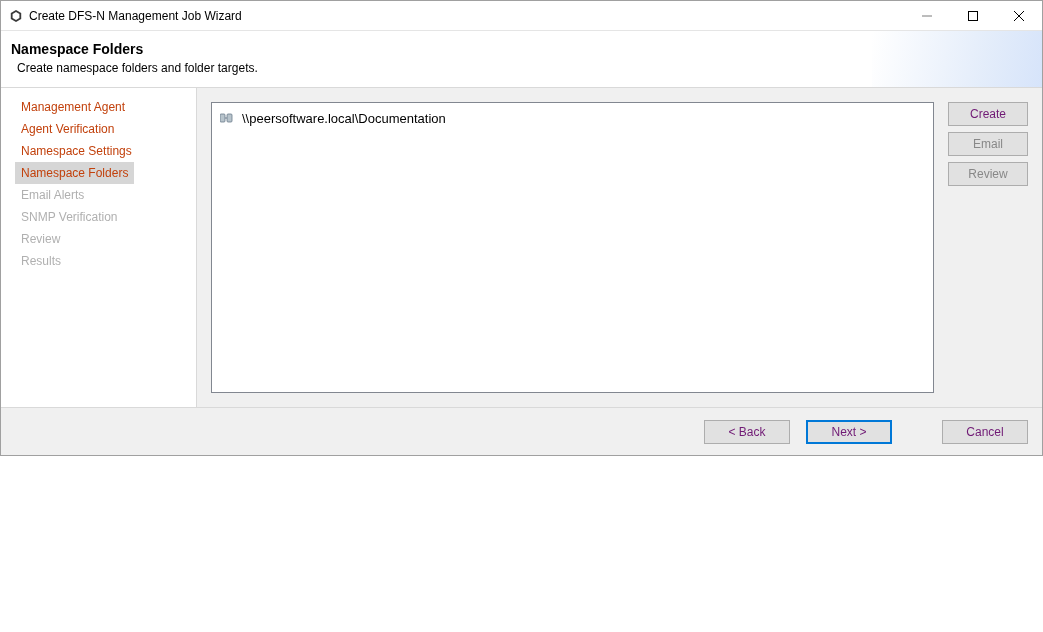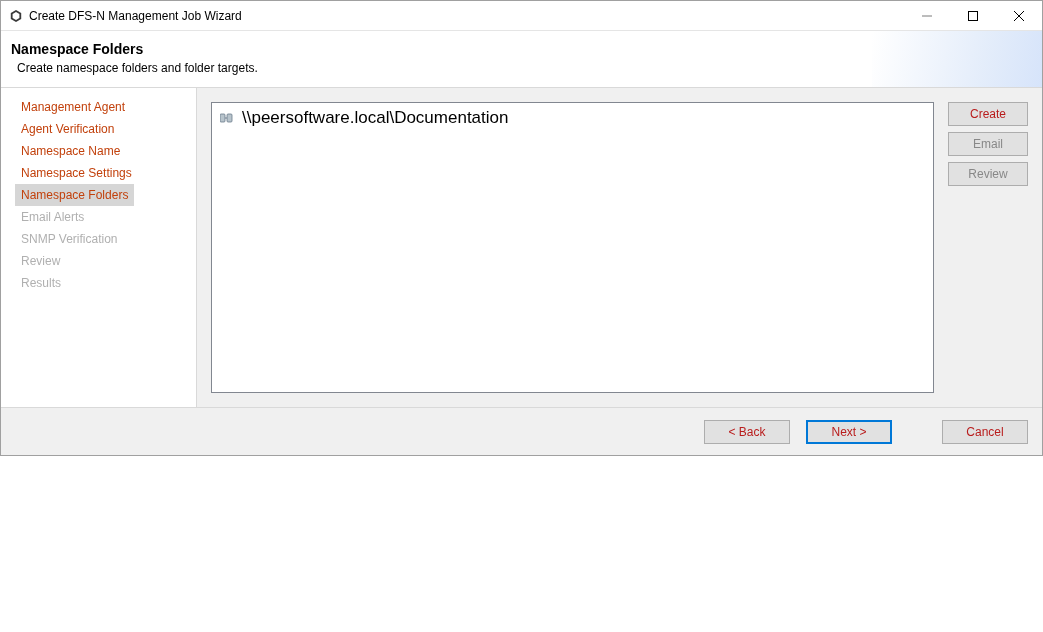--- a/index.html
+++ b/index.html
@@ -121,40 +121,40 @@
     background: #fff;
     border: 1px solid #828790;
     padding: 6px 8px;
     overflow: auto;
   }
   .tree-row {
     display: flex;
     align-items: center;
     gap: 6px;
     height: 18px;
-    font-size: 17px;
+    font-size: 13px;
   }
   .tree-icon {
     width: 16px; height: 12px;
     display: inline-flex; align-items: center; justify-content: center;
     color: #6b7b8c;
   }
   .action-col {
     width: 80px;
     display: flex;
     flex-direction: column;
     gap: 6px;
   }
   .btn {
     height: 24px;
     font-size: 12px;
     font-family: inherit;
     background: #e1e1e1;
     border: 1px solid #adadad;
-    color: #b91c1c;
+    color: #701a75;
     padding: 0 8px;
     text-align: center;
     display: flex;
     align-items: center;
     justify-content: center;
     cursor: default;
   }
   .btn.disabled {
     color: #888;
   }
@@ -216,21 +216,20 @@
   <div class="header-region">
     <div class="header-deco"></div>
     <p class="heading">Namespace Folders</p>
     <p class="subheading">Create namespace folders and folder targets.</p>
   </div>
 
   <div class="body-region">
     <div class="sidebar">
       <div class="sidebar-item">Management Agent</div>
       <div class="sidebar-item">Agent Verification</div>
-      <div class="sidebar-item">Namespace Name</div>
       <div class="sidebar-item">Namespace Settings</div>
       <div class="sidebar-item selected-wrap">
         <span class="sidebar-item selected">Namespace Folders</span>
       </div>
       <div class="sidebar-item disabled">Email Alerts</div>
       <div class="sidebar-item disabled">SNMP Verification</div>
       <div class="sidebar-item disabled">Review</div>
       <div class="sidebar-item disabled">Results</div>
     </div>
 

